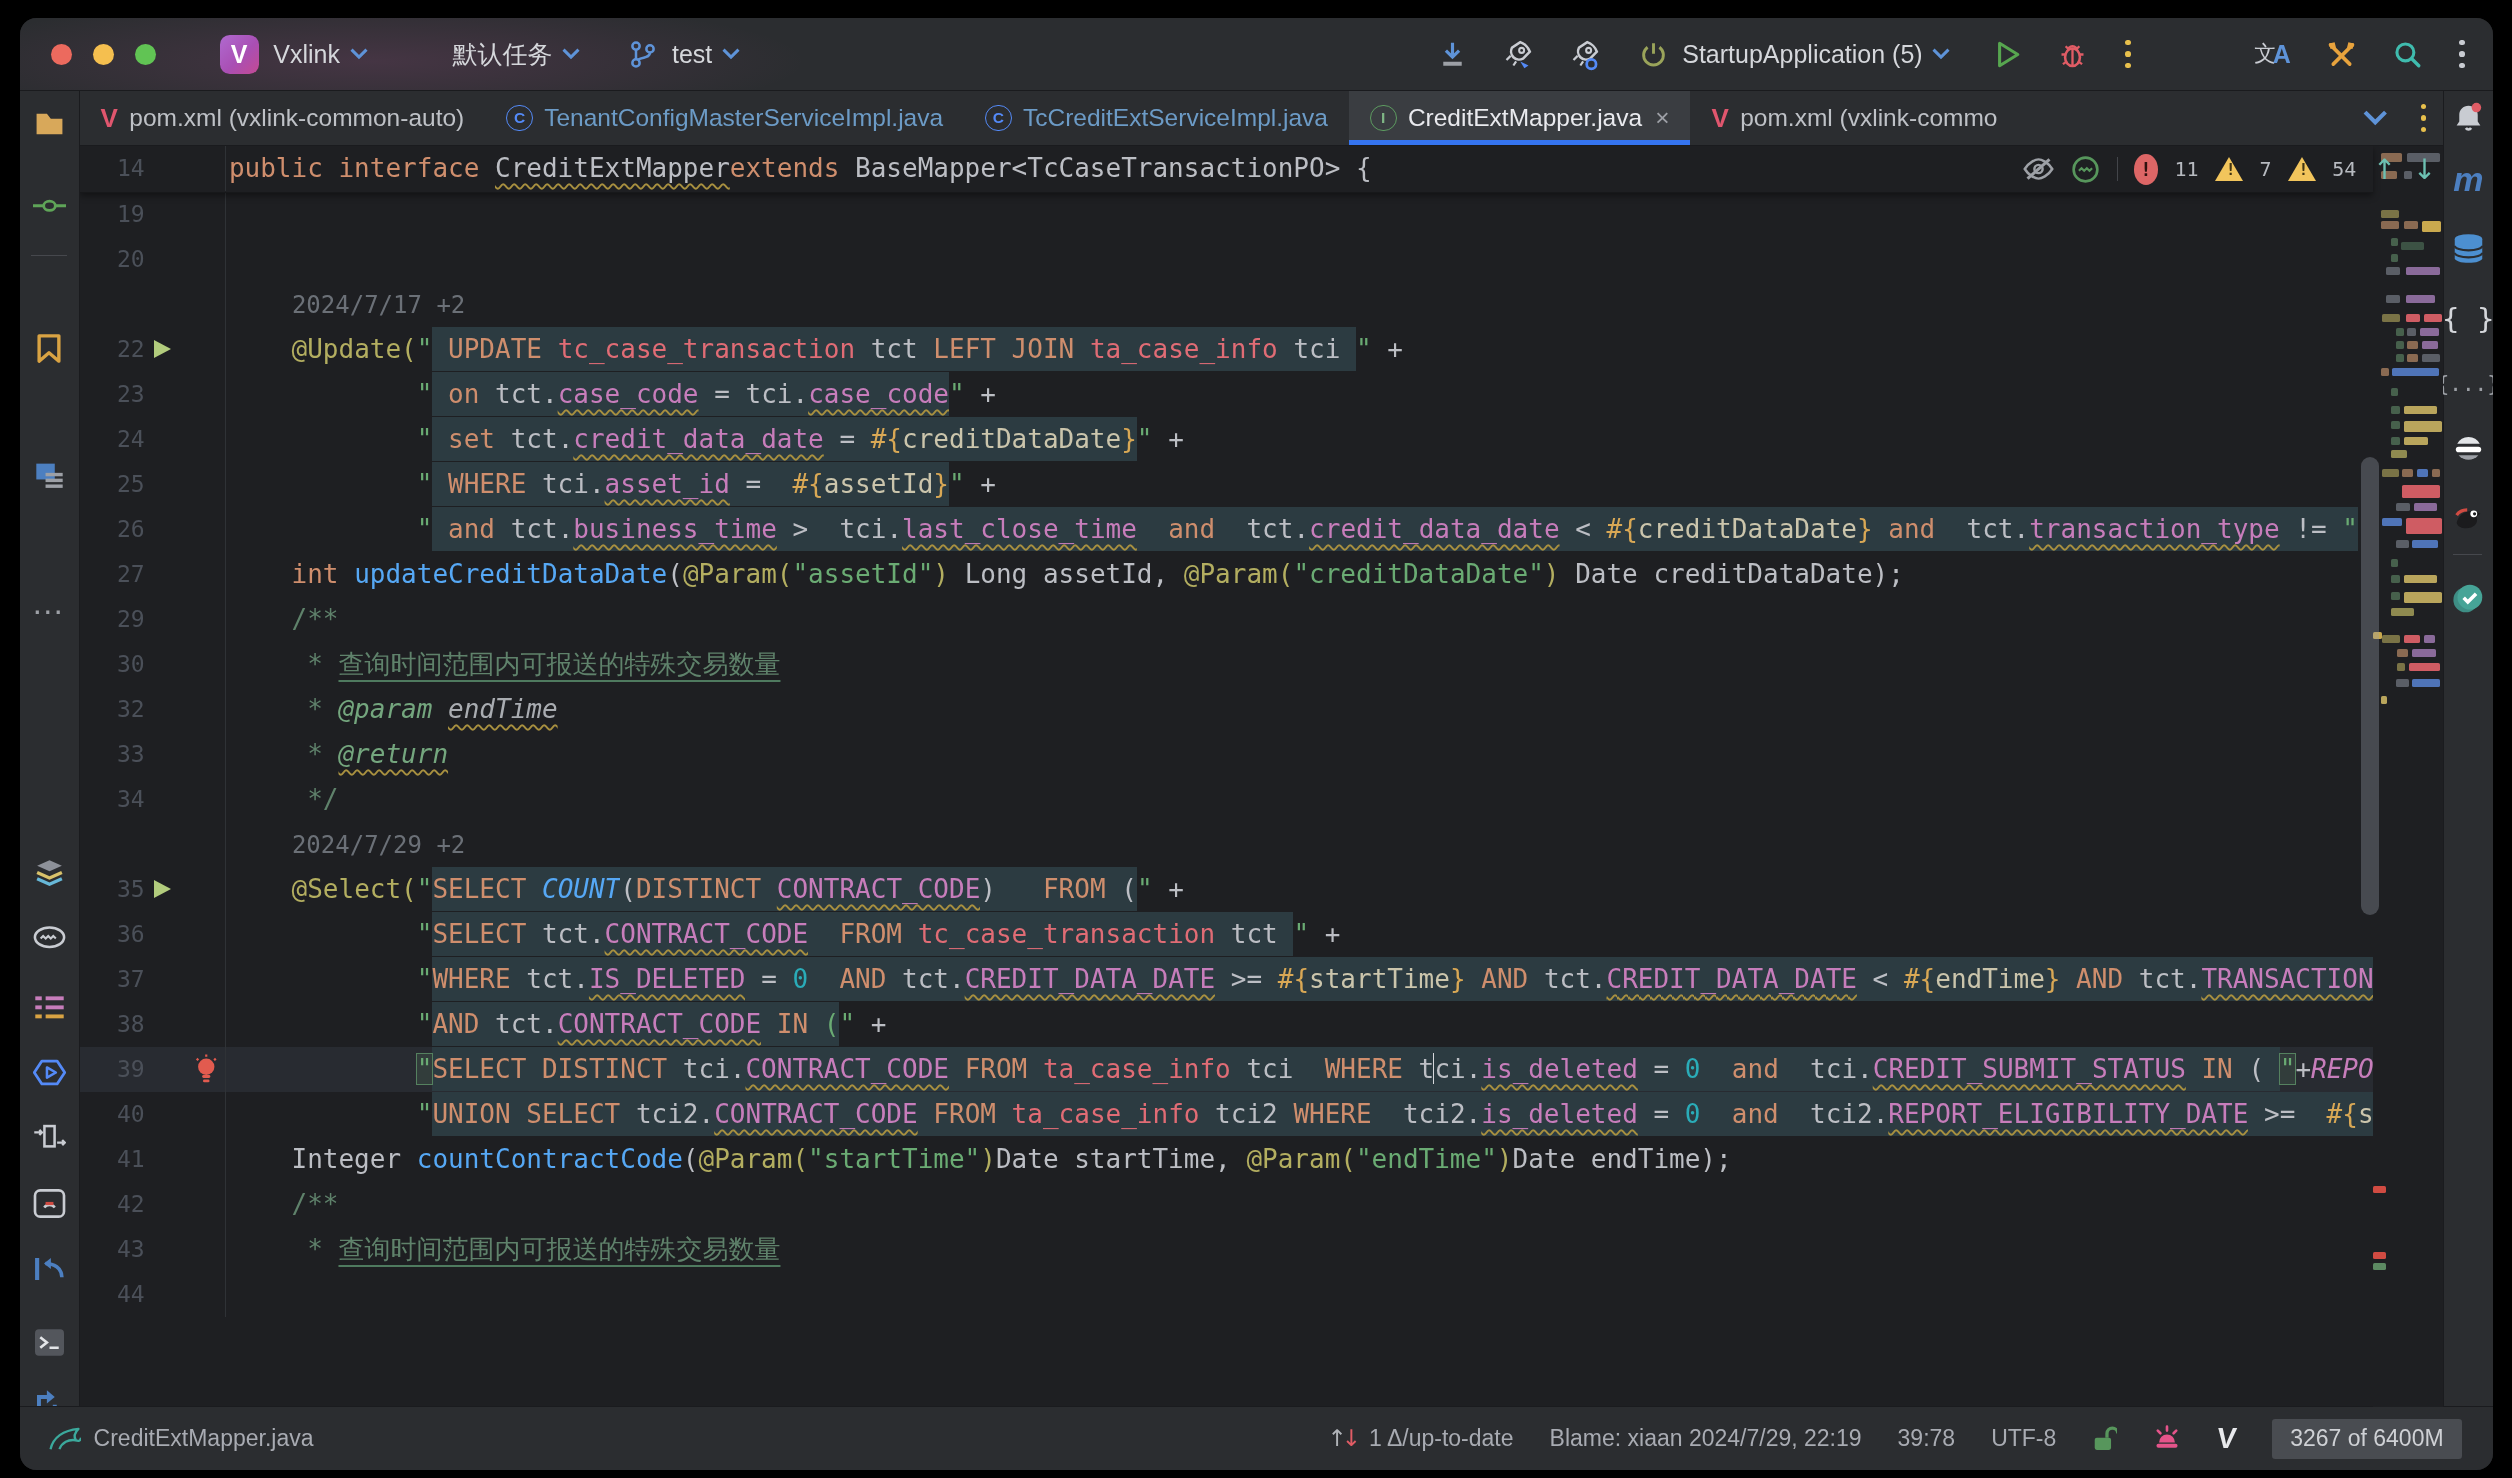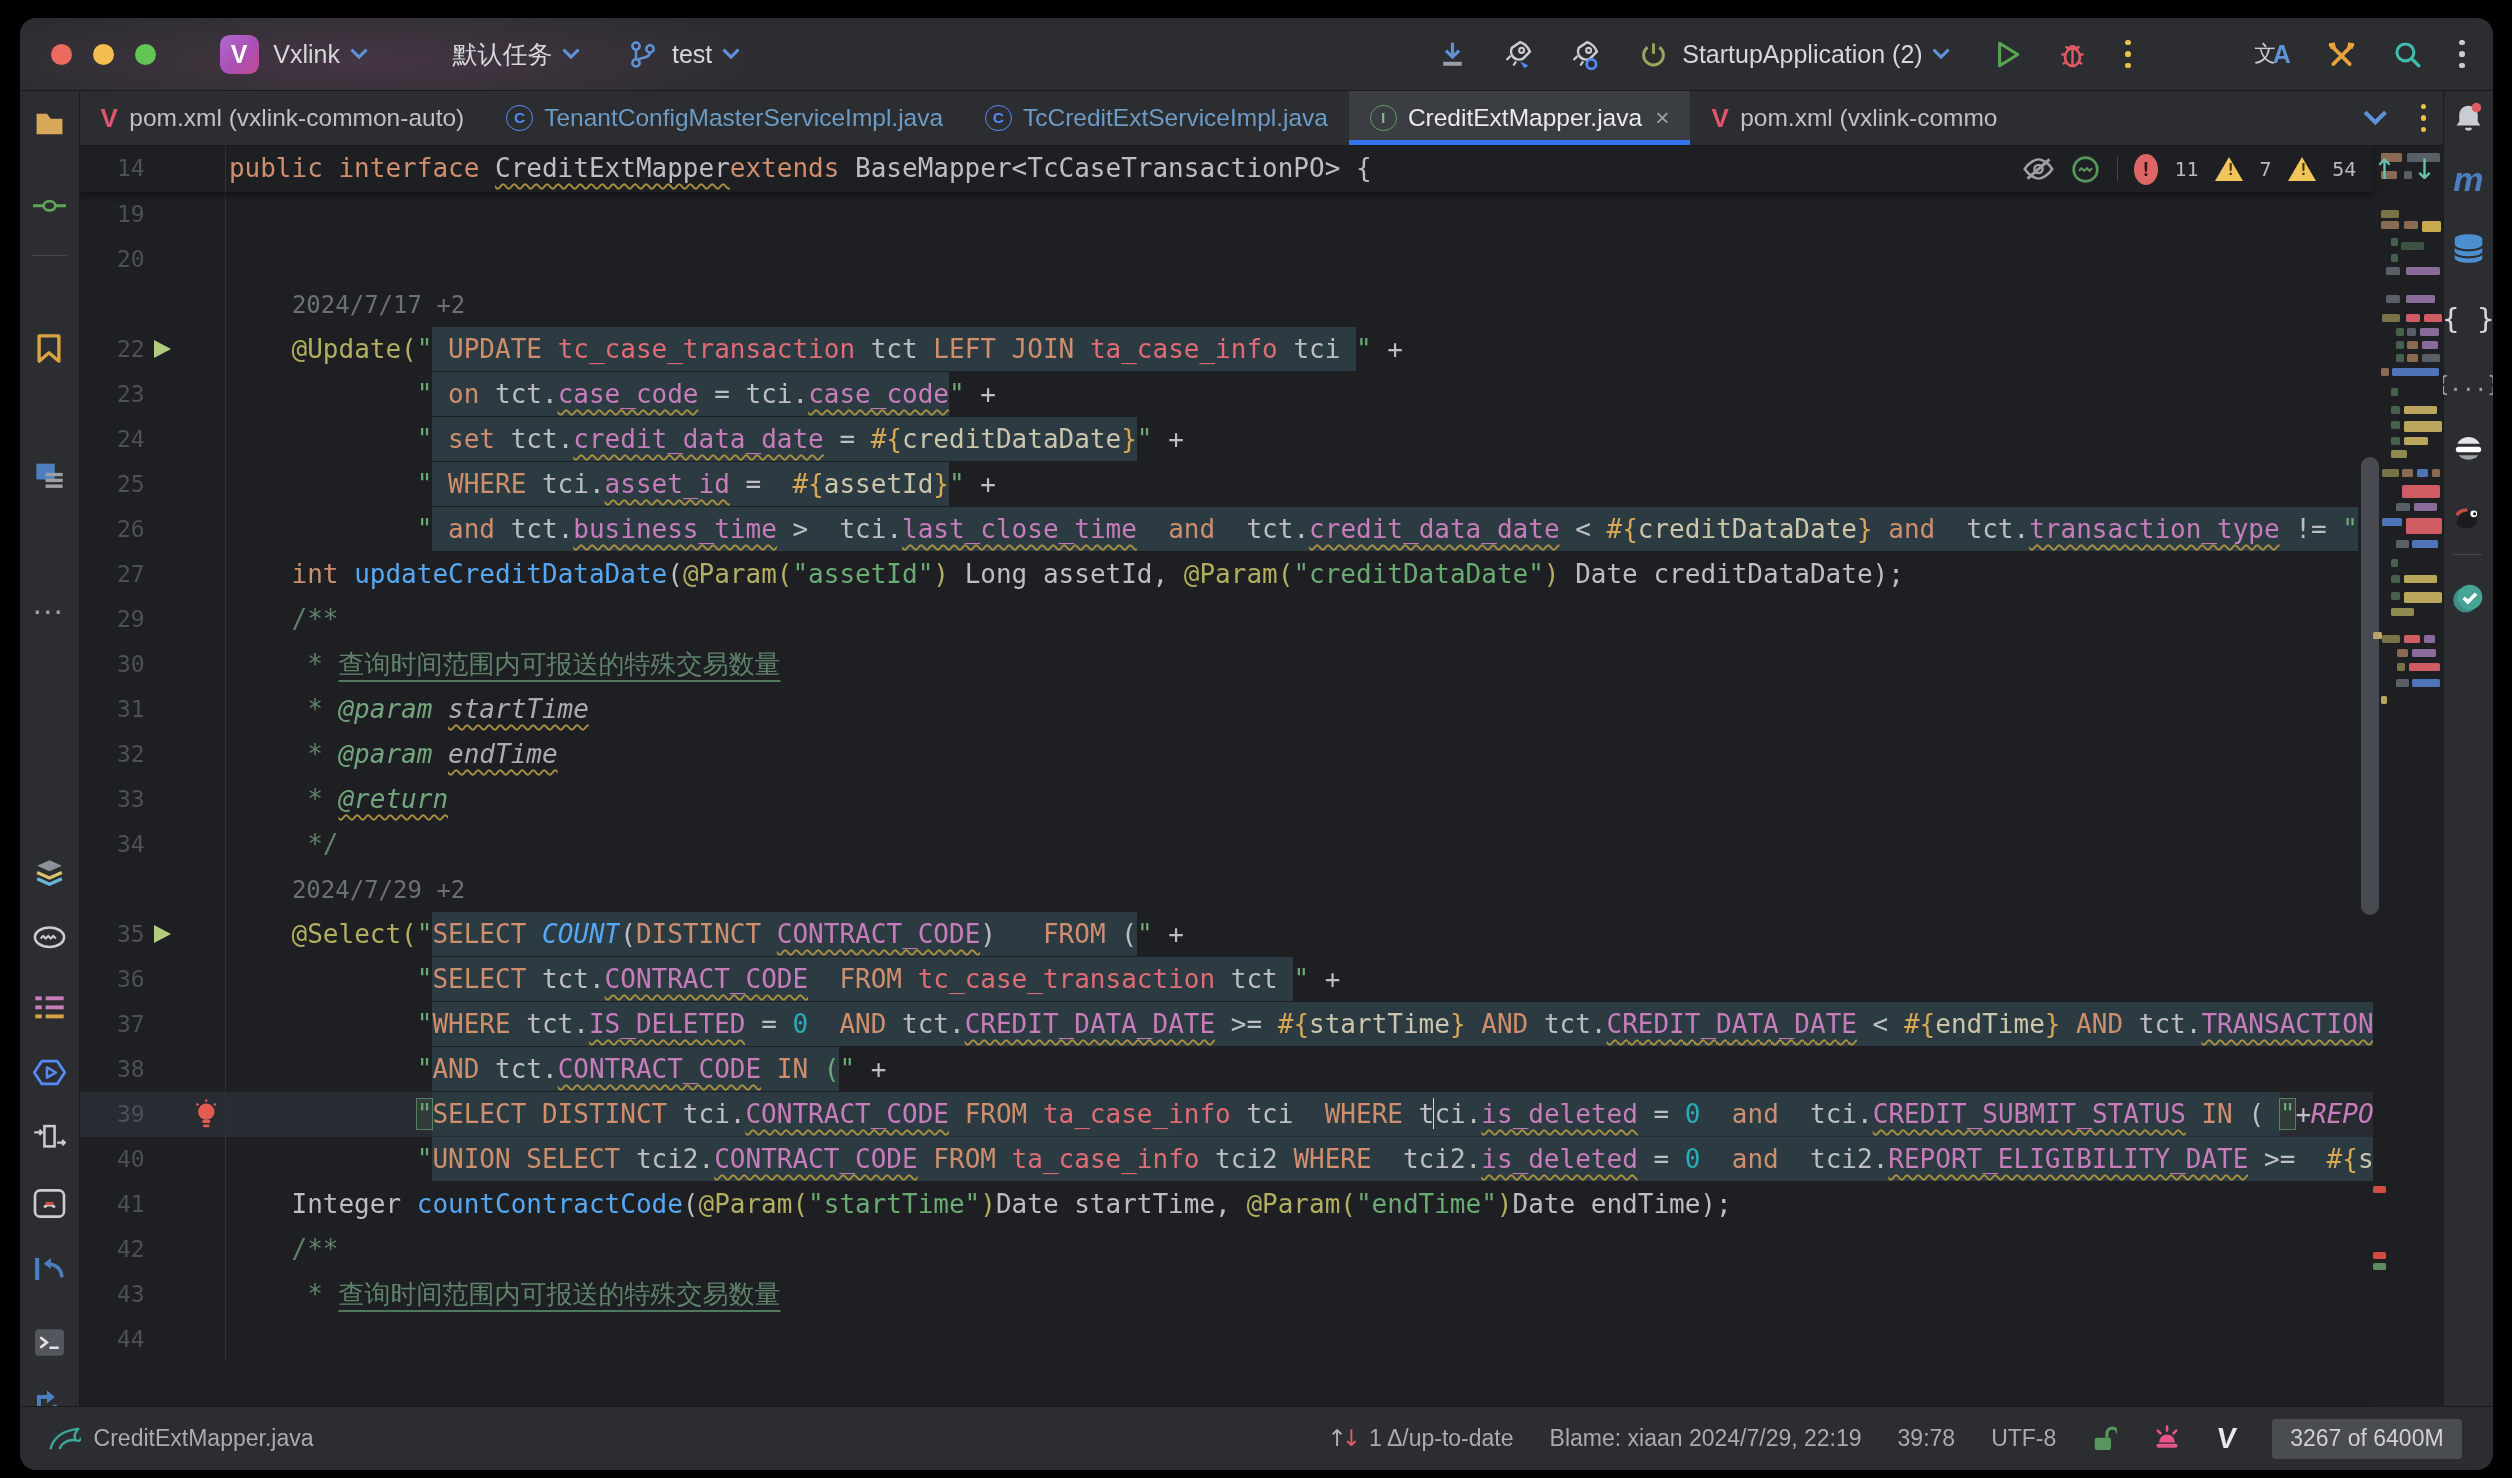--- a/index.html
+++ b/index.html
@@ -159,21 +159,21 @@
           <circle cx="15" cy="9" r="1.8" stroke="#c9ccd2" fill="none" stroke-width="1.5"></circle>
           <path d="M7 13l-3 3M11 17l-2 3" stroke="#c9ccd2" stroke-width="1.6"></path>
           <circle cx="17" cy="19" r="3.4" stroke="#548af7" stroke-width="2" fill="none"></circle>
         </svg>
     </span>
     <div class="runconf">
       <svg width="29" height="31" viewBox="0 0 22 22">
           <path d="M6.5 5.5a7.5 7.5 0 1 0 9 0" stroke="#9aa45a" stroke-width="2.2" fill="none"></path>
           <path d="M11 2.5v8" stroke="#9aa45a" stroke-width="2.2"></path>
         </svg>
-      <span class="tb-label">StartupApplication (2)</span>
+      <span class="tb-label">StartupApplication (5)</span>
       <svg class="chev" viewBox="0 0 12 8">
           <path d="M1 1l5 5 5-5" stroke="#5e93d8" stroke-width="2" fill="none"></path>
         </svg>
     </div>
     <span class="tb-ico" style="margin-left:44px">
       <svg width="28" height="31" viewBox="0 0 20 22">
           <path d="M4 3l13 8-13 8z" stroke="#57a64f" stroke-width="2.2" fill="none" stroke-linejoin="round"></path>
         </svg>
     </span>
     <span class="tb-ico">
@@ -372,21 +372,20 @@
             <div class="line"><div class="g-num">20</div><div class="g-icon"></div><div class="l-code"></div></div>
             <div class="line"><div class="g-num"></div><div class="g-icon"></div><div class="l-code"><span class="blame-text">2024/7/17 +2</span></div></div>
             <div class="line"><div class="g-num">22</div><div class="g-icon"><span class="play"></span></div><div class="l-code"><span class="tk-t">    </span><span class="tk-a">@Update(</span><span class="tk-s">"</span><span class="tk-k inj"> UPDATE </span><span class="tk-tb inj">tc_case_transaction</span><span class="tk-t inj"> tct </span><span class="tk-k inj">LEFT JOIN </span><span class="tk-tb inj">ta_case_info</span><span class="tk-t inj"> tci </span><span class="tk-s">"</span><span class="tk-t"> +</span></div></div>
             <div class="line"><div class="g-num">23</div><div class="g-icon"></div><div class="l-code"><span class="tk-t">            </span><span class="tk-s">"</span><span class="tk-k inj"> on </span><span class="tk-t inj">tct.</span><span class="tk-col inj wavy">case_code</span><span class="tk-t inj"> = </span><span class="tk-t inj">tci.</span><span class="tk-col inj wavy">case_code</span><span class="tk-s">"</span><span class="tk-t"> +</span></div></div>
             <div class="line"><div class="g-num">24</div><div class="g-icon"></div><div class="l-code"><span class="tk-t">            </span><span class="tk-s">"</span><span class="tk-k inj"> set </span><span class="tk-t inj">tct.</span><span class="tk-col inj wavy">credit_data_date</span><span class="tk-t inj"> = </span><span class="tk-pb inj">#{</span><span class="tk-pi inj">creditDataDate</span><span class="tk-pb inj">}</span><span class="tk-s">"</span><span class="tk-t"> +</span></div></div>
             <div class="line"><div class="g-num">25</div><div class="g-icon"></div><div class="l-code"><span class="tk-t">            </span><span class="tk-s">"</span><span class="tk-k inj"> WHERE </span><span class="tk-t inj">tci.</span><span class="tk-col inj wavy">asset_id</span><span class="tk-t inj"> =  </span><span class="tk-pb inj">#{</span><span class="tk-pi inj">assetId</span><span class="tk-pb inj">}</span><span class="tk-s">"</span><span class="tk-t"> +</span></div></div>
             <div class="line"><div class="g-num">26</div><div class="g-icon"></div><div class="l-code"><span class="tk-t">            </span><span class="tk-s">"</span><span class="tk-k inj"> and </span><span class="tk-t inj">tct.</span><span class="tk-col inj wavy">business_time</span><span class="tk-t inj"> &gt;  </span><span class="tk-t inj">tci.</span><span class="tk-col inj wavy">last_close_time</span><span class="tk-k inj">  and</span><span class="tk-t inj">  </span><span class="tk-t inj">tct.</span><span class="tk-col inj wavy">credit_data_date</span><span class="tk-t inj"> &lt; </span><span class="tk-pb inj">#{</span><span class="tk-pi inj">creditDataDate</span><span class="tk-pb inj">}</span><span class="tk-k inj"> and</span><span class="tk-t inj">  </span><span class="tk-t inj">tct.</span><span class="tk-col inj wavy">transaction_type</span><span class="tk-t inj"> != </span><span class="tk-s inj">"</span></div></div>
             <div class="line"><div class="g-num">27</div><div class="g-icon"></div><div class="l-code"><span class="tk-t">    </span><span class="tk-k">int </span><span class="tk-m">updateCreditDataDate</span><span class="tk-t">(</span><span class="tk-a">@Param(</span><span class="tk-s">"assetId"</span><span class="tk-a">)</span><span class="tk-t"> Long assetId, </span><span class="tk-a">@Param(</span><span class="tk-s">"creditDataDate"</span><span class="tk-a">)</span><span class="tk-t"> Date creditDataDate);</span></div></div>
             <div class="line"><div class="g-num">29</div><div class="g-icon"></div><div class="l-code"><span class="tk-cm">    /**</span></div></div>
             <div class="line"><div class="g-num">30</div><div class="g-icon"></div><div class="l-code"><span class="tk-cm">     * </span><span class="tk-cm uline">查询时间范围内可报送的特殊交易数量</span></div></div>
-            <div class="line"><div class="g-num">31</div><div class="g-icon"></div><div class="l-code"><span class="tk-cm">     * </span><span class="tk-tg">@param </span><span class="tk-ci wavy">startTime</span></div></div>
             <div class="line"><div class="g-num">32</div><div class="g-icon"></div><div class="l-code"><span class="tk-cm">     * </span><span class="tk-tg">@param </span><span class="tk-ci wavy">endTime</span></div></div>
             <div class="line"><div class="g-num">33</div><div class="g-icon"></div><div class="l-code"><span class="tk-cm">     * </span><span class="tk-tg wavy">@return</span></div></div>
             <div class="line"><div class="g-num">34</div><div class="g-icon"></div><div class="l-code"><span class="tk-cm">     */</span></div></div>
             <div class="line"><div class="g-num"></div><div class="g-icon"></div><div class="l-code"><span class="blame-text">2024/7/29 +2</span></div></div>
             <div class="line"><div class="g-num">35</div><div class="g-icon"><span class="play"></span></div><div class="l-code"><span class="tk-t">    </span><span class="tk-a">@Select(</span><span class="tk-s">"</span><span class="tk-k inj">SELECT </span><span class="tk-fn inj">COUNT</span><span class="tk-t inj">(</span><span class="tk-k inj">DISTINCT </span><span class="tk-col inj wavy">CONTRACT_CODE</span><span class="tk-t inj">)   </span><span class="tk-k inj">FROM </span><span class="tk-t inj">(</span><span class="tk-s">"</span><span class="tk-t"> +</span></div></div>
             <div class="line"><div class="g-num">36</div><div class="g-icon"></div><div class="l-code"><span class="tk-t">            </span><span class="tk-s">"</span><span class="tk-k inj">SELECT </span><span class="tk-t inj">tct.</span><span class="tk-col inj wavy">CONTRACT_CODE</span><span class="tk-k inj">  FROM </span><span class="tk-tb inj">tc_case_transaction</span><span class="tk-t inj"> tct </span><span class="tk-s">"</span><span class="tk-t"> +</span></div></div>
             <div class="line"><div class="g-num">37</div><div class="g-icon"></div><div class="l-code"><span class="tk-t">            </span><span class="tk-s">"</span><span class="tk-k inj">WHERE </span><span class="tk-t inj">tct.</span><span class="tk-col inj wavy">IS_DELETED</span><span class="tk-t inj"> = </span><span class="tk-n inj">0</span><span class="tk-k inj">  AND </span><span class="tk-t inj">tct.</span><span class="tk-col inj wavy">CREDIT_DATA_DATE</span><span class="tk-t inj"> &gt;= </span><span class="tk-pb inj">#{</span><span class="tk-pi inj">startTime</span><span class="tk-pb inj">}</span><span class="tk-k inj"> AND </span><span class="tk-t inj">tct.</span><span class="tk-col inj wavy">CREDIT_DATA_DATE</span><span class="tk-t inj"> &lt; </span><span class="tk-pb inj">#{</span><span class="tk-pi inj">endTime</span><span class="tk-pb inj">}</span><span class="tk-k inj"> AND </span><span class="tk-t inj">tct.</span><span class="tk-col inj wavy">TRANSACTION_TYPE</span></div></div>
             <div class="line"><div class="g-num">38</div><div class="g-icon"></div><div class="l-code"><span class="tk-t">            </span><span class="tk-s">"</span><span class="tk-k inj">AND </span><span class="tk-t inj">tct.</span><span class="tk-col inj wavy">CONTRACT_CODE</span><span class="tk-t inj"> </span><span class="tk-k inj">IN </span><span class="tk-g inj">(</span><span class="tk-s">"</span><span class="tk-t"> +</span></div></div>
             <div class="line current"><div class="g-num">39</div><div class="g-icon"><span class="bulbw"><svg width="24.5" height="31" viewBox="0 0 18 22">
                     <circle cx="9" cy="9" r="6" fill="#e25b4f"></circle>

